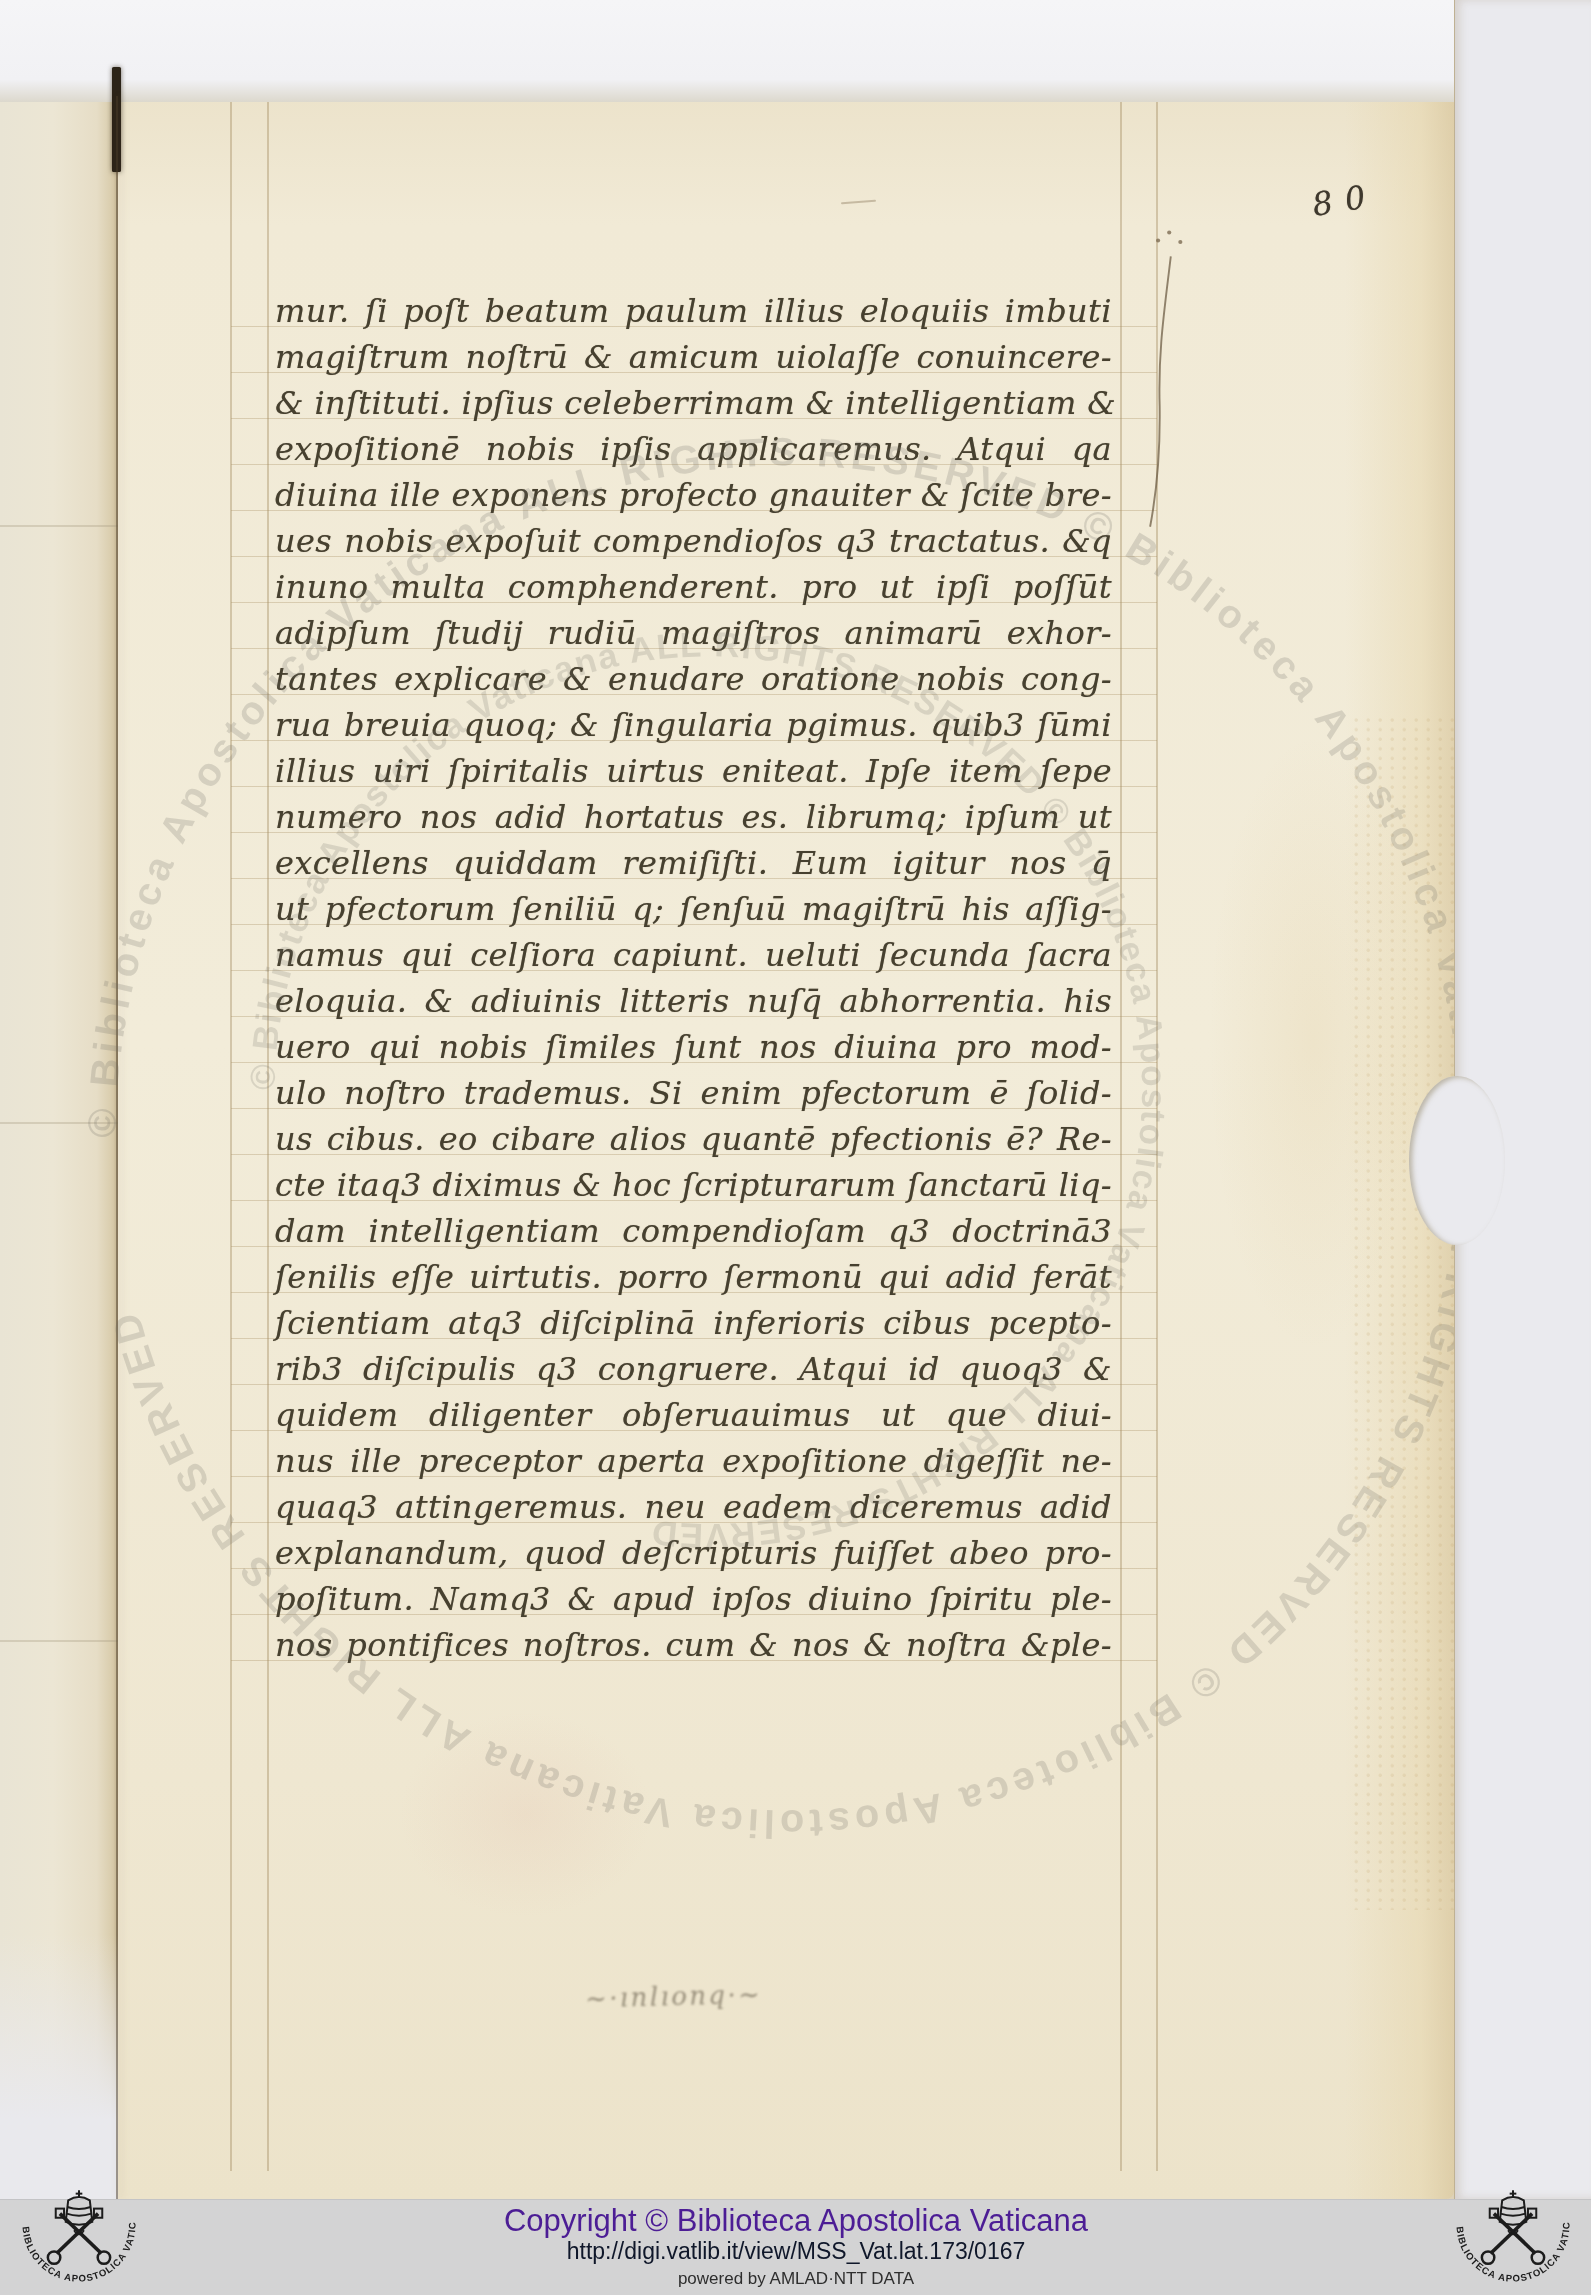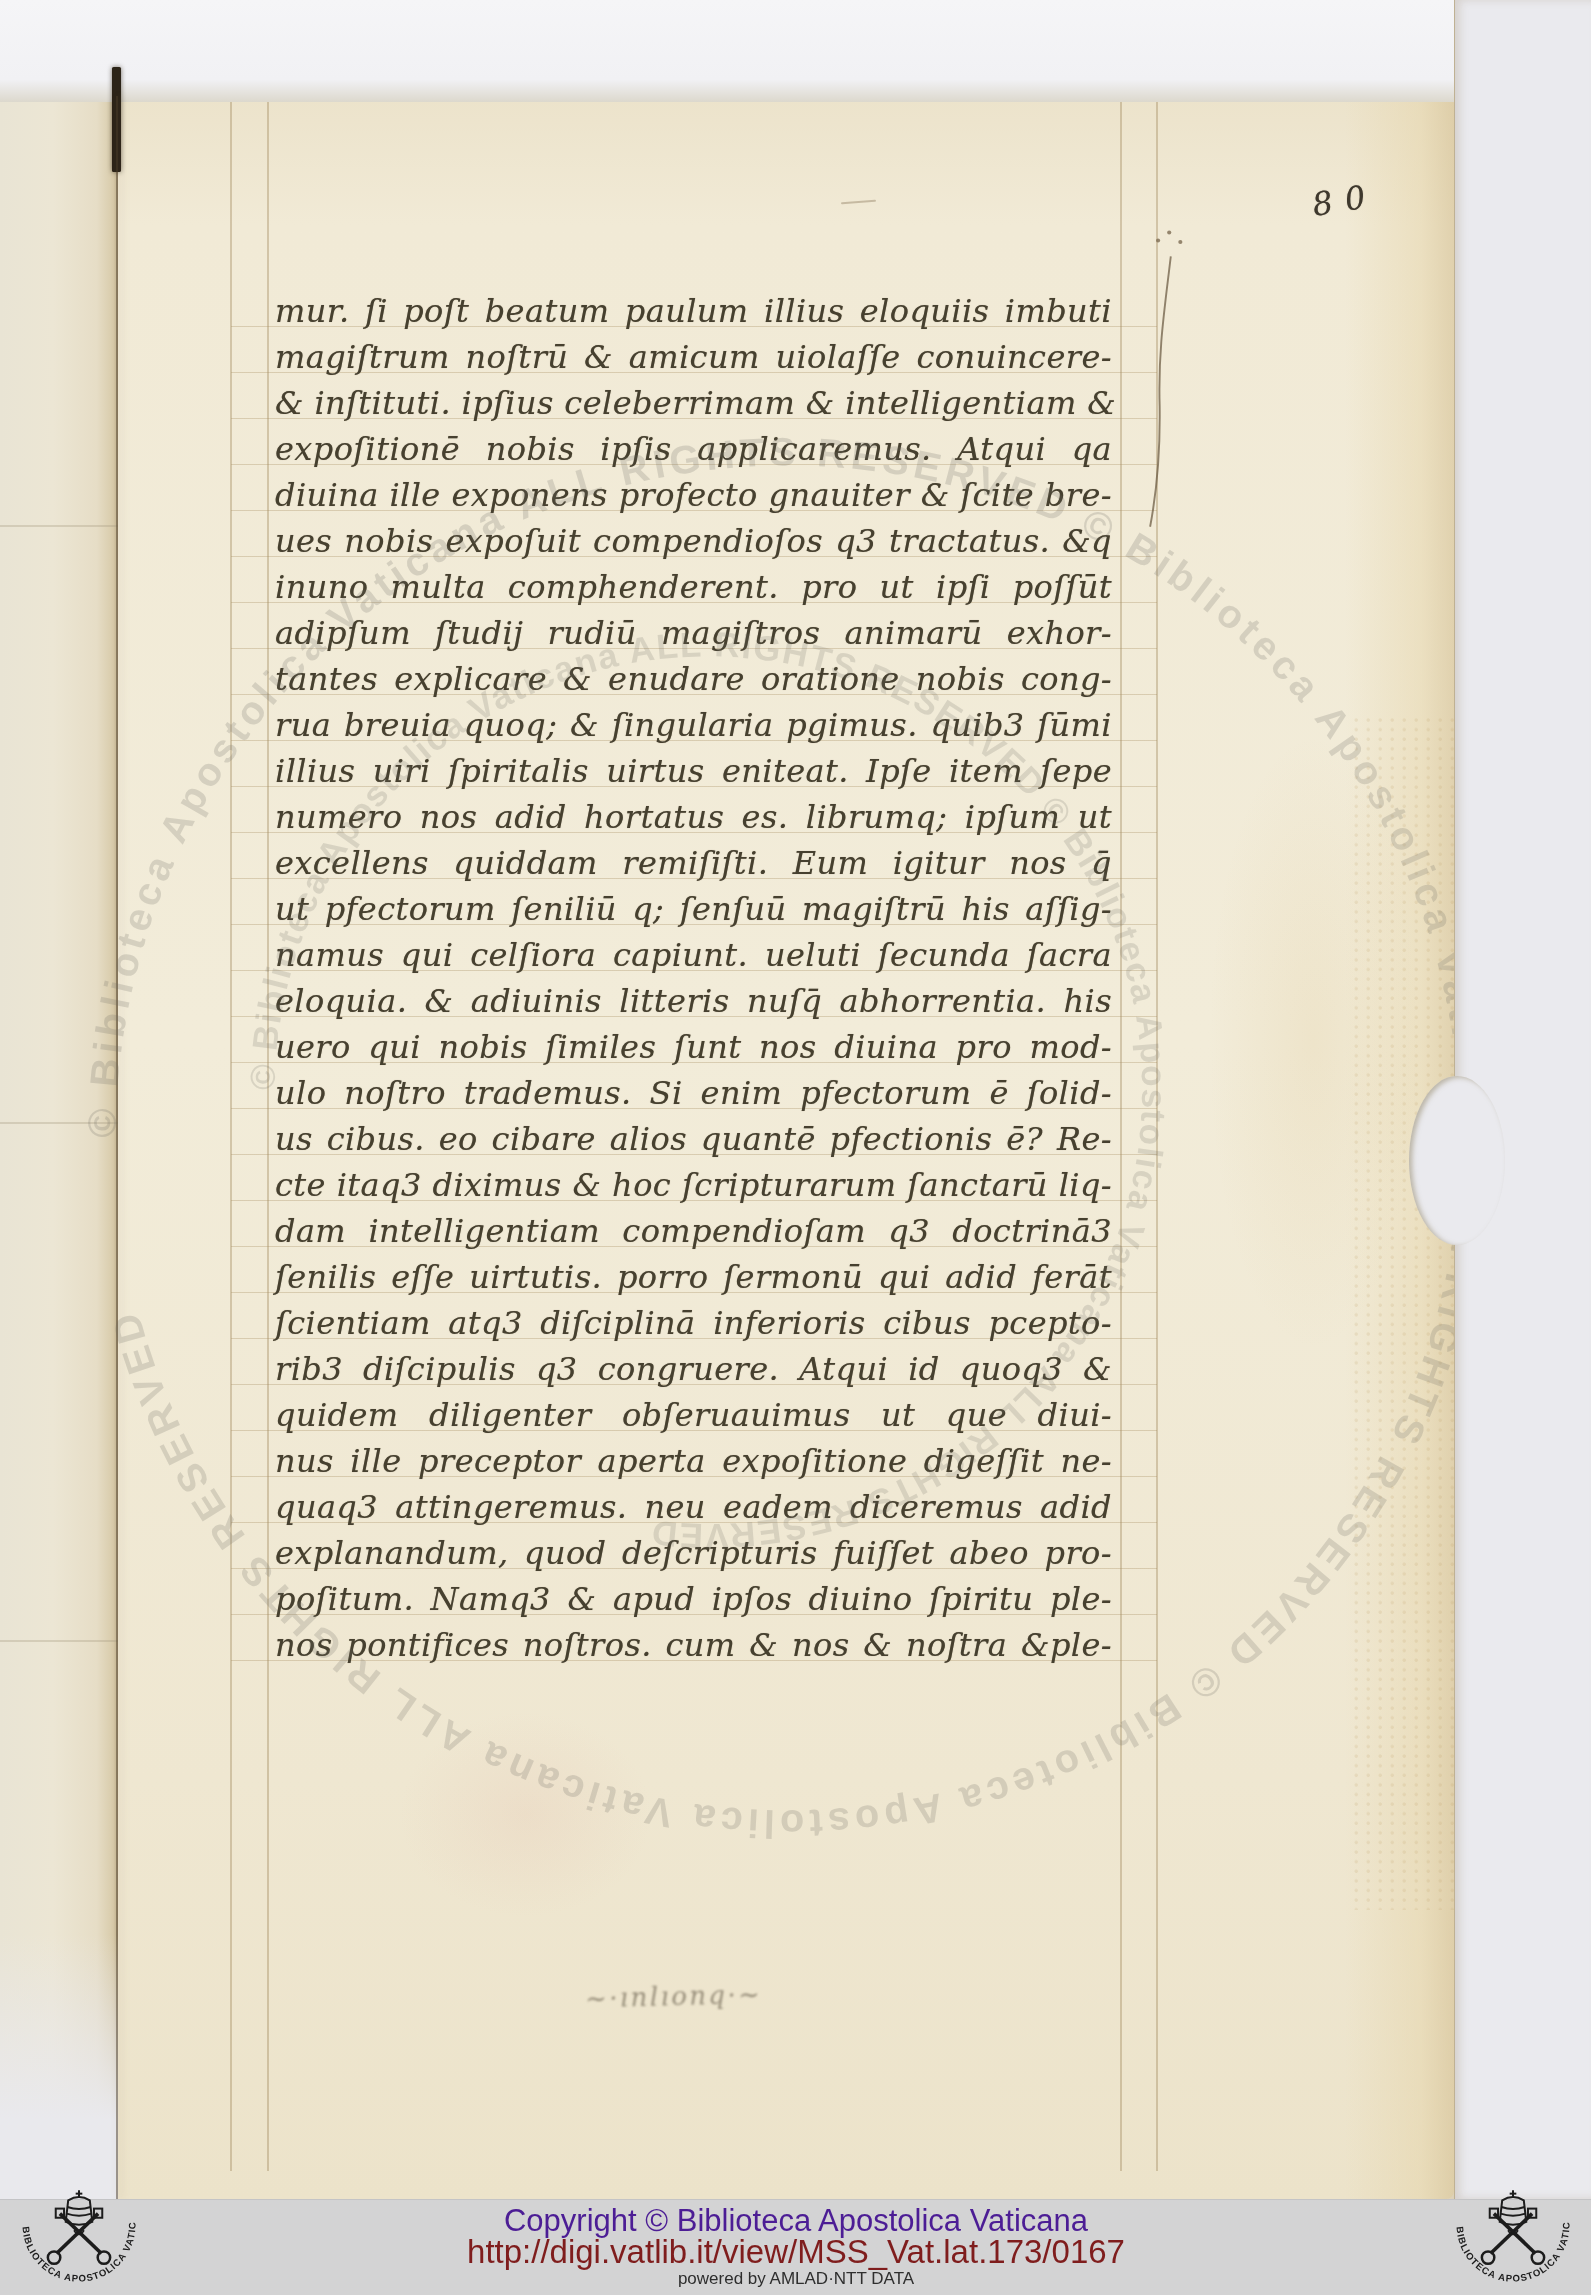--- a/index.html
+++ b/index.html
@@ -54,21 +54,21 @@
   .watermark{position:absolute;left:0;top:0;pointer-events:none;}
   .watermark text{font-family:"Liberation Sans",sans-serif;font-weight:bold;}
   .right-cover{position:absolute;left:1454px;top:0;width:138px;height:2199px;background:#eaeaee;
     border-left:1.6px solid #bfb193;box-shadow:inset 4.8px 0 8px rgba(140,120,85,.22);}
   .notch{position:absolute;left:1409px;top:1076px;width:96px;height:169px;border-radius:50%;
     background:#eaeaee;box-shadow:inset 3.2px 1.6px 4.8px rgba(150,138,110,.55);}
   
   .footer{position:absolute;left:0;top:2199px;width:1592px;height:96px;background:#d3d3d4;
     border-top:0.8px solid #c4c4c6;}
   .footer .f-copyright{margin-top:4px;text-align:center;font-size:31px;line-height:33px;color:#4c1d95;}
-  .footer .f-url{text-align:center;font-size:33px;line-height:29.4px;color:#7f1d1d;}
+  .footer .f-url{text-align:center;font-size:23px;line-height:29.4px;color:#0f172a;}
   .footer .f-powered{text-align:center;font-size:17px;line-height:26px;color:#2e2e2e;}
   .logo{position:absolute;top:2187px;width:148px;height:108px;}
   .logo.left{left:4.8px;} .logo.right{left:1439px;}
 </style>
 </head>
 <body>
 
 <div class="stage">
 
   <div class="left-strip"></div>

